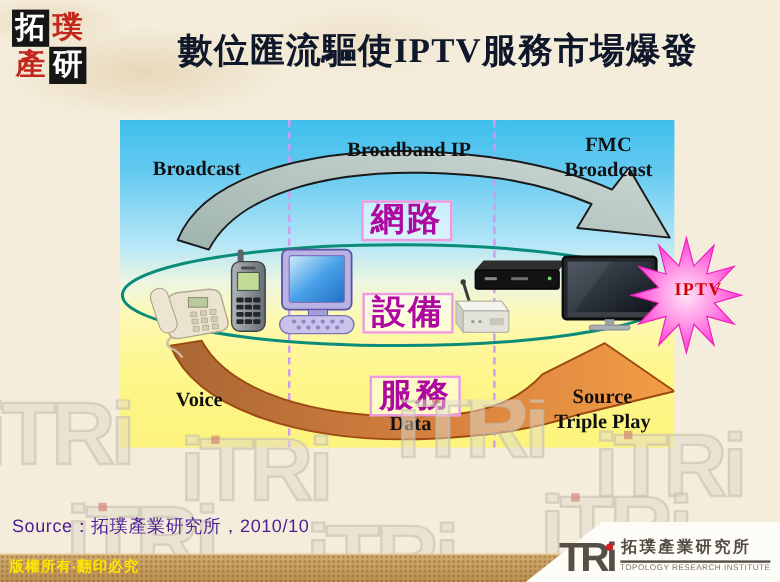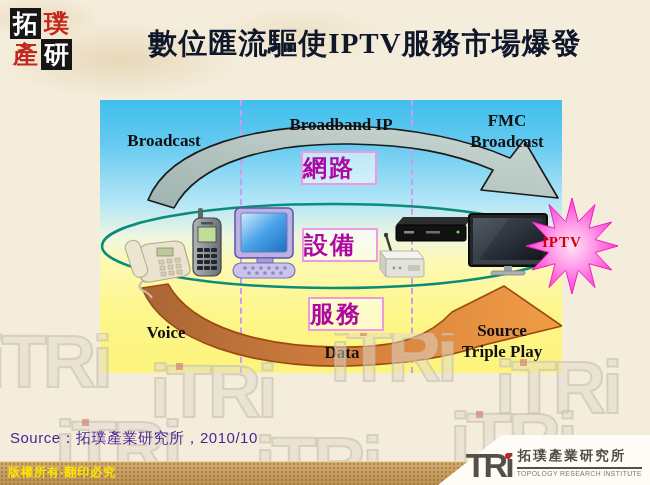--- a/index.html
+++ b/index.html
@@ -34,29 +34,29 @@
   .lbl{position:absolute;transform:translateX(-50%);white-space:nowrap;text-align:center;
     font-family:"Liberation Serif","DejaVu Serif",serif;font-weight:600;font-size:17px;line-height:21px;color:#101010;}
   .lbl-switched{left:64px;top:30px;}
   .lbl-broadband{left:241px;top:14px;}
   .lbl-fmc{left:407px;top:10px;}
   .lbl-voice{left:66px;top:222px;}
   .lbl-data{left:242px;top:242px;}
   .lbl-video{left:402px;top:220px;}
 
   .layer-box{position:absolute;width:72px;height:30px;border:2px solid #ef9ade;background:rgba(255,255,255,.55);
-    text-align:left;font-family:"Liberation Serif","DejaVu Serif",serif;font-weight:bold;font-size:24px;
-    line-height:30px;color:#ae08a0;letter-spacing:2px;}
+    text-align:center;font-family:"Liberation Serif","DejaVu Serif",serif;font-weight:bold;font-size:28px;
+    line-height:30px;color:#ae08a0;letter-spacing:2px;margin-top:16px;}
   .box-network{left:201px;top:51px;}
   .box-equipment{left:202px;top:128px;}
   .box-service{left:208px;top:197px;}
 
   
   .burst{position:absolute;left:524px;top:196px;width:96px;height:100px;}
-  .burst-label{position:absolute;left:542px;top:234px;width:60px;text-align:left;
+  .burst-label{position:absolute;left:542px;top:234px;width:60px;text-align:right;
     font-family:"Liberation Serif","DejaVu Serif",serif;font-weight:bold;font-size:15px;color:#d40000;letter-spacing:1px;}
 
   
   .watermarks{position:absolute;left:0;right:0;top:333px;height:152px;overflow:hidden;pointer-events:none;}
   .wm{position:absolute;font-weight:bold;font-size:74px;line-height:74px;letter-spacing:-4px;white-space:nowrap;
     color:rgba(224,218,204,.5);-webkit-text-stroke:2px rgba(198,191,175,.6);font-family:"Liberation Sans",sans-serif;}
   .wm-dot{position:absolute;width:7px;height:7px;background:rgba(208,118,106,.6);}
 
   .source{position:absolute;left:10px;top:429px;font-size:15px;color:#4c1d95;letter-spacing:.5px;}
 

